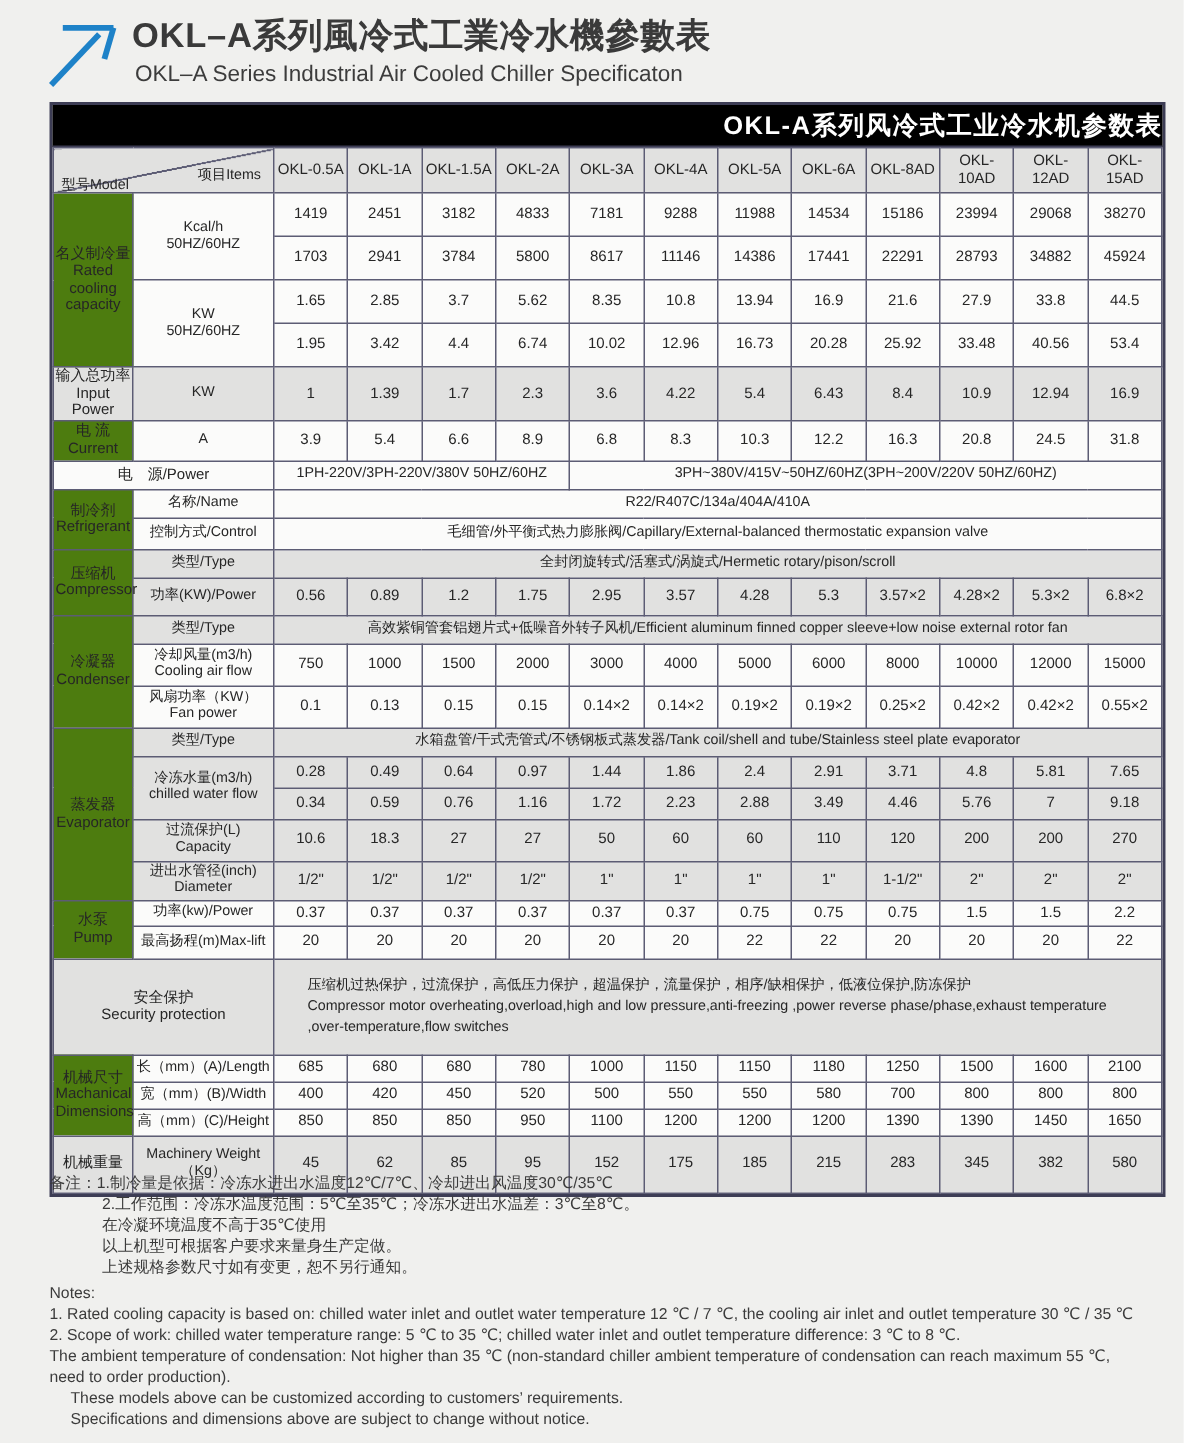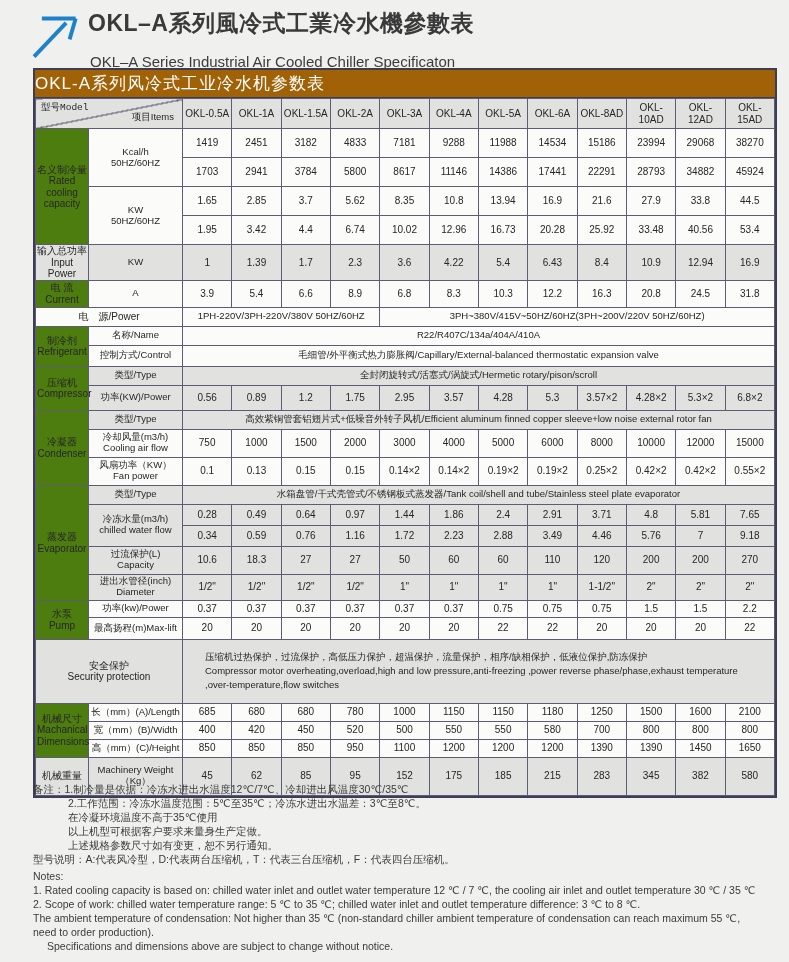--- a/index.html
+++ b/index.html
@@ -10,38 +10,38 @@
     color:#2e2e2e;
     -webkit-font-smoothing:antialiased;
   }
   .page{position:relative;width:789px;height:962px;overflow:hidden;}
 
   
   .hdr{position:absolute;left:28px;top:6px;display:flex;align-items:flex-start;}
   .logo{width:52px;height:50px;margin-top:4px;flex:0 0 auto;}
   .hdr-text{margin-left:8px;}
   .title-zh{font-size:23px;font-weight:600;color:#3a3a3a;letter-spacing:0.5px;margin:2px 0 0 0;}
-  .title-en{font-size:15px;font-weight:400;color:#3c3c3c;margin:14px 0 0 2px;}
+  .title-en{font-size:15px;font-weight:400;color:#3c3c3c;margin:2px 0 0 2px;}
 
   
   .tbl-wrap{position:absolute;left:33px;top:68px;width:740px;border:2px solid #3d3d55;background:#fbfbfa;}
   .tbl-title{
-    background:#a16207;color:#fff;text-align:left;
+    background:#000000;color:#fff;text-align:right;
     font-size:17px;line-height:27px;height:27px;
-    border-bottom:1px solid #3d3d55;letter-spacing:1px;
+    border-bottom:1px solid #3d3d55;letter-spacing:1px;font-weight:bold;
   }
   table{border-collapse:collapse;table-layout:fixed;width:740px;}
   td,th{border:1px solid #5c5c74;padding:0 1px;text-align:center;vertical-align:middle;
         font-size:10px;line-height:1.15;font-weight:400;color:#262626;background:transparent;}
   tr.shaded{background:#e1e1e0;}
   td.white{background:#4d7c0f;}
   th.model{background:#e1e1e0;font-size:10px;height:29px;font-weight:400;}
   td.corner{position:relative;background:#e1e1e0;
     background-image:linear-gradient(to bottom right,transparent calc(50% - 0.6px),#5c5c74 calc(50% - 0.6px),#5c5c74 calc(50% + 0.6px),transparent calc(50% + 0.6px));}
-  .corner-model{position:absolute;left:5px;top:4px;font-size:9.5px;font-family:Liberation Mono, monospace;}
+  .corner-model{position:absolute;left:5px;top:20px;font-size:9.5px;}
   .corner-items{position:absolute;right:8px;bottom:5px;font-size:9.5px;}
   td.sec{font-size:10px;}
   td.item{font-size:9.5px;}
   td.val{font-size:10px;white-space:nowrap;}
   td.merged{font-size:9.5px;white-space:nowrap;overflow:hidden;}
   td.leftalign{text-align:left;padding:2px 22px;white-space:normal;font-size:9.5px;line-height:1.45;}
 
   
   .notes{position:absolute;left:33px;top:782px;width:730px;font-size:10.5px;line-height:14px;color:#3b3b3b;}
   .notes-zh div{white-space:nowrap;}
@@ -509,24 +509,24 @@
     </table>
   </div>
 
   <div class="notes">
     <div class="notes-zh" id="notes-zh">
         <div>备注：1.制冷量是依据：冷冻水进出水温度12℃/7℃、冷却进出风温度30℃/35℃</div>
         <div class="ind">2.工作范围：冷冻水温度范围：5℃至35℃；冷冻水进出水温差：3℃至8℃。</div>
         <div class="ind">在冷凝环境温度不高于35℃使用</div>
         <div class="ind">以上机型可根据客户要求来量身生产定做。</div>
         <div class="ind">上述规格参数尺寸如有变更，恕不另行通知。</div>
-        <div>型号说明：A:代表风冷型，D:代表两台压缩机，T：代表三台压缩机，F：代表四台压缩机。</div>
       </div>
     <div class="notes-en" id="notes-en">
         <div>Notes:</div>
         <div>1. Rated cooling capacity is based on: chilled water inlet and outlet water temperature 12 ℃ / 7 ℃, the cooling air inlet and outlet temperature 30 ℃ / 35 ℃</div>
         <div>2. Scope of work: chilled water temperature range: 5 ℃ to 35 ℃; chilled water inlet and outlet temperature difference: 3 ℃ to 8 ℃.</div>
         <div>The ambient temperature of condensation: Not higher than 35 ℃ (non-standard chiller ambient temperature of condensation can reach maximum 55 ℃, need to order production).</div>
+        <div class="ind">These models above can be customized according to customers’  requirements.</div>
         <div class="ind">Specifications and dimensions above are subject to change without notice.</div>
       </div>
   </div>
 
 </div>
 
 </body></html>

